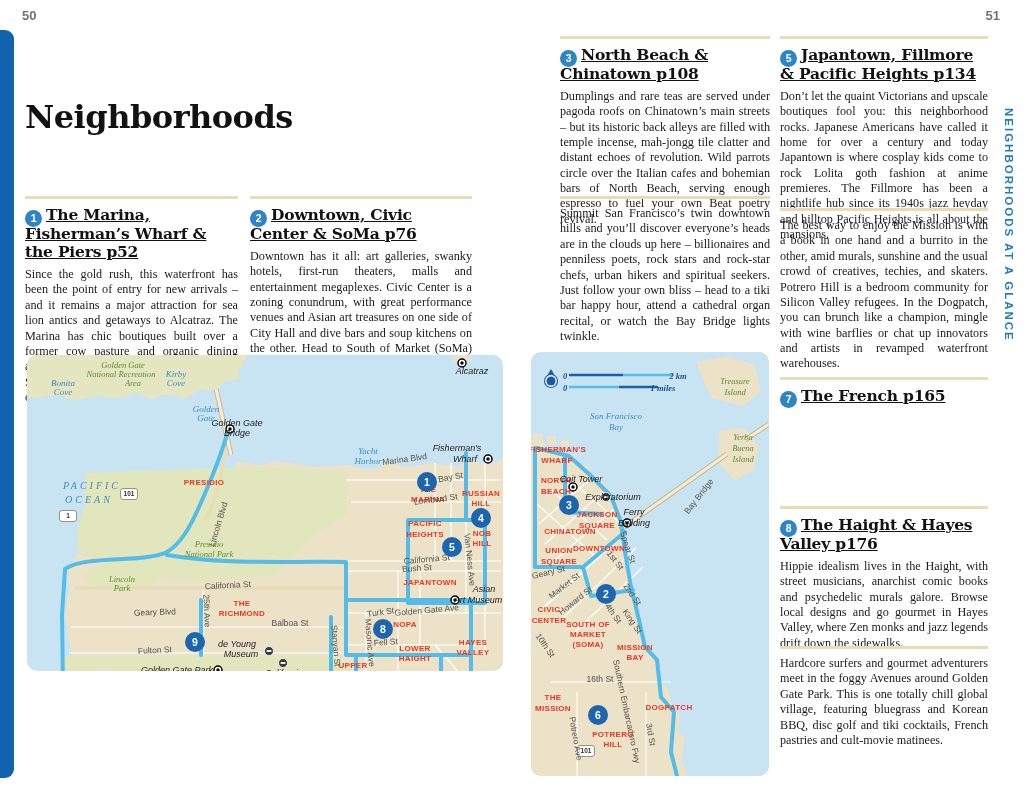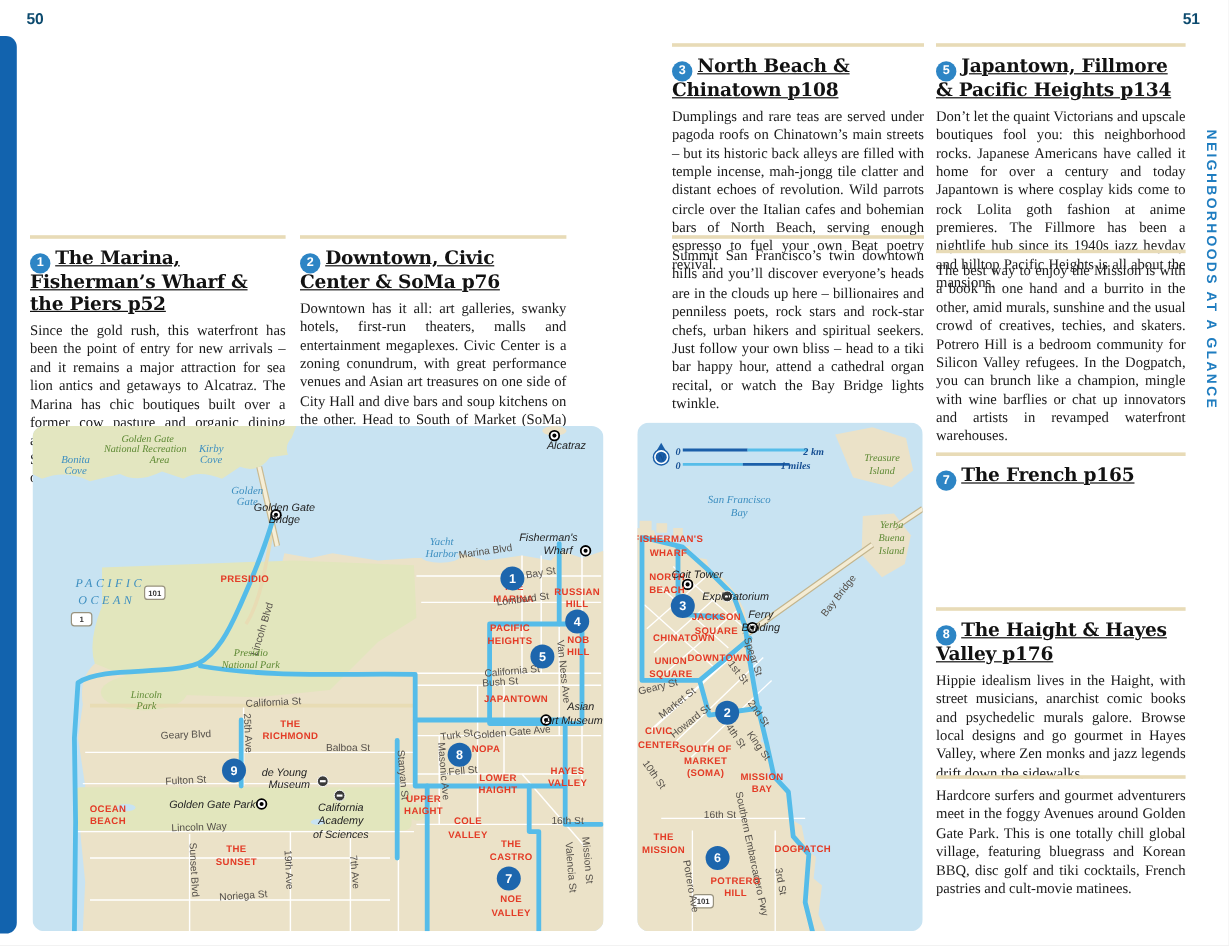--- a/index.html
+++ b/index.html
@@ -1,39 +1,39 @@
 <!DOCTYPE html>
 <html lang="en"><head>
 <meta charset="utf-8">
 <style>
   html,body{margin:0;padding:0;background:#e8e8e8;}
   #page{position:relative;width:1024px;height:788px;background:#ffffff;overflow:hidden;
         font-family:"Liberation Serif",serif;color:#1a1a1a;}
   
   #bluebar{position:absolute;left:0;top:30px;bottom:10px;width:14px;background:#1263ae;
            border-radius:0 9px 9px 0;}
-  .pagenum{position:absolute;top:8px;font:bold 13px "Liberation Sans",sans-serif;color:#0c4a6e;}
+  .pagenum{position:absolute;top:8px;font:bold 13px "Liberation Sans",sans-serif;color:#737373;}
   #pagenum-left{left:22px;}
   #pagenum-right{right:24px;text-align:right;}
   #sidebar-tab{position:absolute;right:9px;top:108px;writing-mode:vertical-rl;
                font:bold 11.5px "Liberation Sans",sans-serif;letter-spacing:2px;color:#1f7dc0;}
   
   #title{position:absolute;left:25px;top:100px;font:bold 32px/1.08 "DejaVu Serif",serif;
          letter-spacing:-0.5px;color:#121212;}
   
   .section{position:absolute;}
   .rule{height:3px;background:#e8dbb7;margin-bottom:7px;}
   .sec-h{margin:0 0 6px 0;font:bold 15.5px/1.18 "DejaVu Serif",serif;color:#121212;letter-spacing:-0.2px;text-decoration:underline;}
   .badge{display:inline-flex;align-items:center;justify-content:center;width:17px;height:17px;
          border-radius:50%;background:#2d85c5;color:#fff;font:bold 10.5px "Liberation Sans",sans-serif;
          margin-right:4px;transform:translateY(2px);}
   .sec-b{margin:0;font:12.2px/1.26 "Liberation Serif",serif;text-align:justify;hyphens:auto;}
   
   .map{position:absolute;border-radius:10px;overflow:hidden;}
-  #left-map{left:27px;top:355px;width:476px;height:421px;}
+  #left-map{left:27px;top:355px;width:476px;height:316px;}
   #right-map{left:531px;top:352px;width:238px;height:424px;}
   svg{display:block;}
   svg text{text-anchor:middle;}
   .ml-g{fill:#5f8a35;font:italic 8.5px "Liberation Serif",serif;}
   .ml-w{fill:#3e8fc0;font:italic 9px "Liberation Serif",serif;}
   .ml-o{fill:#3e8fc0;font:italic 10px "Liberation Serif",serif;letter-spacing:3px;}
   .ml-p{fill:#222;font:italic 9px "Liberation Sans",sans-serif;}
   .ml-r{fill:#e33b26;font:bold 8px "Liberation Sans",sans-serif;letter-spacing:.3px;}
   .ml-s{fill:#55504a;font:8.5px "Liberation Sans",sans-serif;}
   .ml-sc{fill:#164f93;font:bold italic 8.5px "Liberation Serif",serif;}
@@ -45,20 +45,21 @@
 </head>
 <body>
 
 <div id="page">
   <div id="bluebar"></div>
   <div id="pagenum-left" class="pagenum">50</div>
   <div id="pagenum-right" class="pagenum">51</div>
   <div id="sidebar-tab">NEIGHBORHOODS AT A GLANCE</div>
 
   <div id="title">
+    <div>Neighborhoods</div>
   </div>
 
   <div class="section" style="left:25px;top:196px;width:213px;">
     <div class="rule"></div>
     <h3 class="sec-h"><span class="badge">1</span><span>The Marina, Fisherman’s Wharf &amp; the Piers p52</span></h3>
     <p class="sec-b">Since the gold rush, this waterfront has been the point of entry for new arrivals – and it remains a major attraction for sea lion antics and getaways to Alcatraz. The Marina has chic boutiques built over a former cow pasture and organic dining along the waterfront. The Presidio’s got Shakespeare on the loose and public nudity on a former army base.</p>
   </div>
 
   <div class="section" style="left:250px;top:196px;width:222px;">
     <div class="rule"></div>

